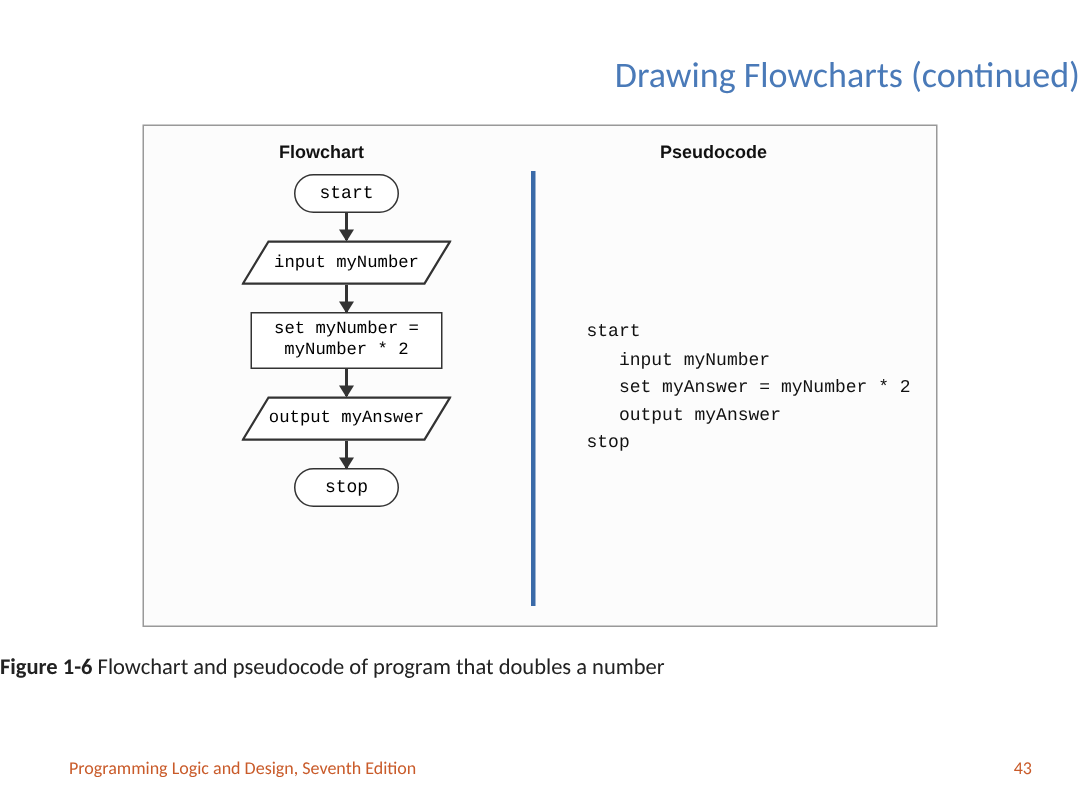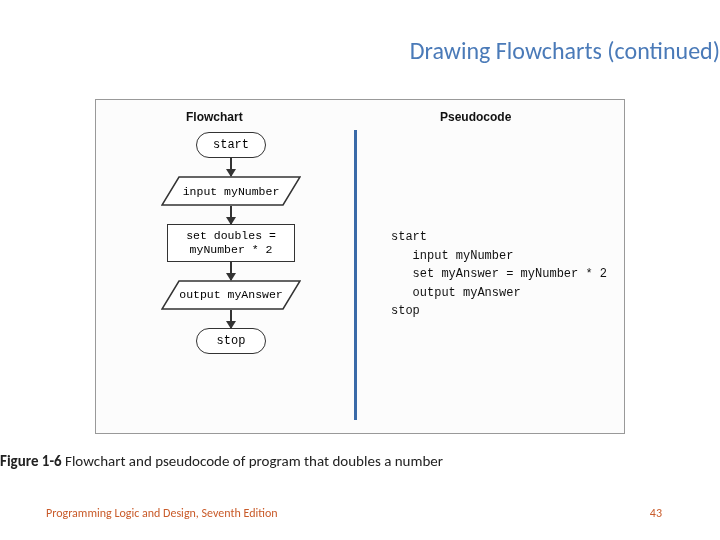--- a/index.html
+++ b/index.html
@@ -14,21 +14,21 @@
   .slide-title {
     color: #4a7ab8;
     font-size: 24px;
     font-weight: 400;
     text-align: right;
     padding-top: 36px;
     padding-bottom: 18px;
     margin-left: 32px;
   }
   .figure-box {
-    margin: 16px auto;
+    margin: 0 auto;
     width: 530px;
     height: 335px;
     border: 1px solid #999;
     background: #fcfcfc;
     position: relative;
   }
   .col-header {
     position: absolute;
     top: 10px;
     font-family: Verdana, Geneva, sans-serif;
@@ -126,21 +126,21 @@
     text-align: left;
     font-size: 15px;
     margin-top: 18px;
     color: #222;
   }
   .caption b { font-weight: bold; }
   .footer {
     position: absolute;
     bottom: 20px;
     left: 46px;
-    right: 58px;
+    right: 32px;
     display: flex;
     justify-content: space-between;
     font-size: 12px;
     color: #c95b2a;
   }
 </style>
 </head>
 <body>
 
 <h1 class="slide-title">Drawing Flowcharts (continued)</h1>
@@ -156,21 +156,21 @@
 
     <div class="para-wrap">
       <svg class="para" viewBox="0 0 140 30" preserveAspectRatio="none">
         <polygon points="18,1 139,1 122,29 1,29" fill="#fff" stroke="#333" stroke-width="1.5"></polygon>
       </svg>
       <div class="para-text">input myNumber</div>
     </div>
     <div class="arrow"></div>
 
     <div class="rect">
-      <span>set doubles =</span><br>
+      <span>set myNumber =</span><br>
       <span>myNumber * 2</span>
     </div>
     <div class="arrow"></div>
 
     <div class="para-wrap">
       <svg class="para" viewBox="0 0 140 30" preserveAspectRatio="none">
         <polygon points="18,1 139,1 122,29 1,29" fill="#fff" stroke="#333" stroke-width="1.5"></polygon>
       </svg>
       <div class="para-text">output myAnswer</div>
     </div>

